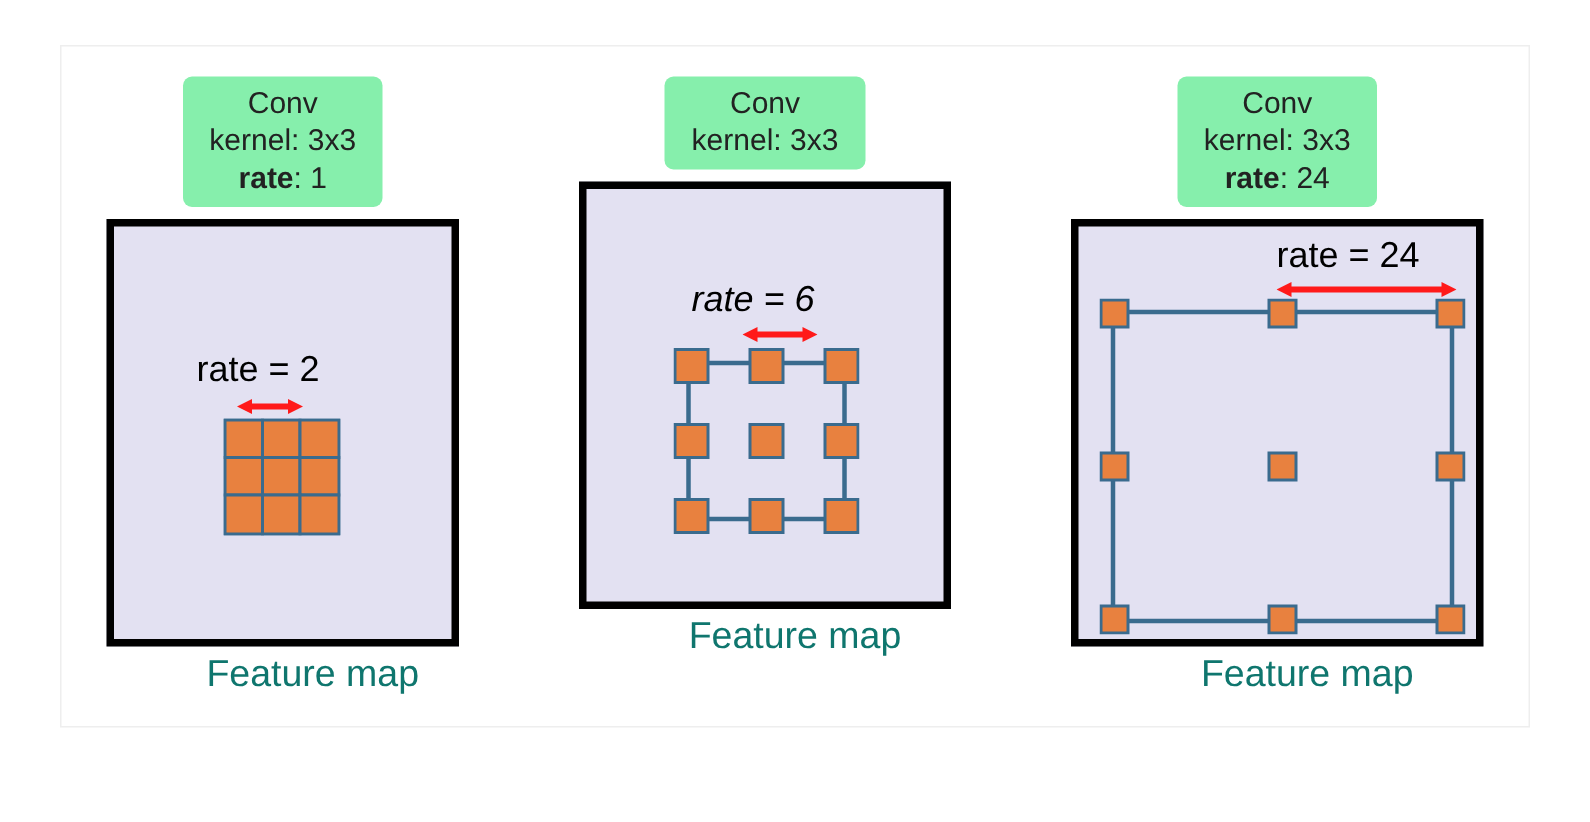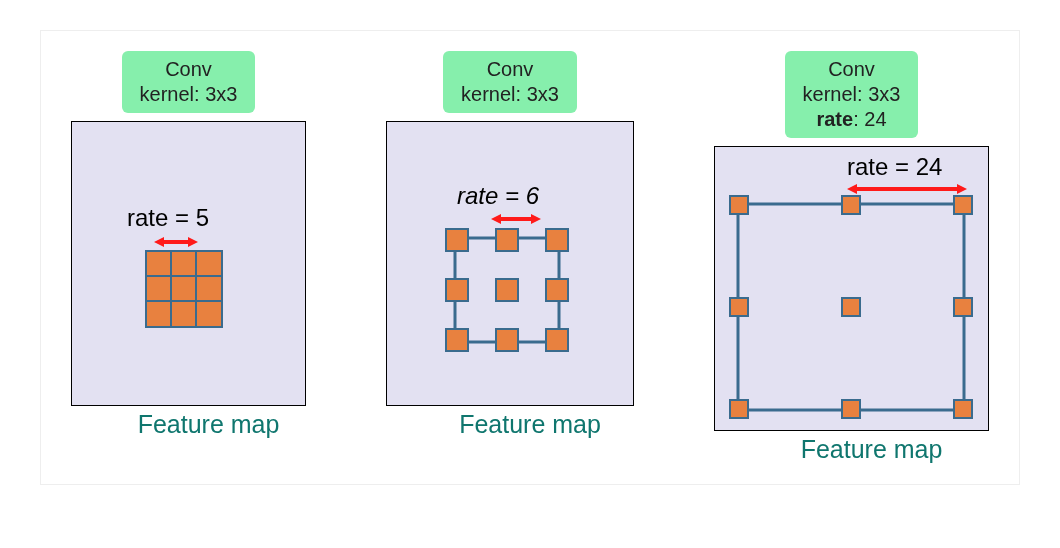--- a/index.html
+++ b/index.html
@@ -27,21 +27,21 @@
       border-radius: 6px;
       padding: 6px 18px;
       text-align: center;
       font-size: 20px;
       color: #222;
       line-height: 1.25;
       margin-bottom: 8px;
     }
     .conv-box .rate-line b { font-weight: bold; }
     .fmap {
-      border: 1px solid #000000;
+      border: 5px solid #000000;
       background: #e3e1f2;
       position: relative;
     }
     .fmap-caption {
       font-size: 25px;
       color: #0f766e;
       margin-top: 4px;
       margin-left: 40px;
     }
     .rate-label {
@@ -64,23 +64,24 @@
   </style>
 </head>
 <body>
 
 <div class="container">
 
   <div class="panel">
     <div class="conv-box">
       <div>Conv</div>
       <div>kernel: 3x3</div>
+      <div class="rate-line"><b>rate</b>: <span>1</span></div>
     </div>
     <div class="fmap fmap1">
-      <div class="rate-label" style="left:55px; top:82px;">rate = 5</div>
+      <div class="rate-label" style="left:55px; top:82px;">rate = 2</div>
 
       <svg class="arrow" style="left:82px; top:112px;" width="44" height="16" viewBox="0 0 44 16">
         <line x1="6" y1="8" x2="38" y2="8" stroke="#ff1a1a" stroke-width="4"></line>
         <polygon points="0,8 10,3 10,13" fill="#ff1a1a"></polygon>
         <polygon points="44,8 34,3 34,13" fill="#ff1a1a"></polygon>
       </svg>
 
       <svg class="kernel" style="left:73px; top:128px;" width="78" height="78" viewBox="0 0 78 78">
         <rect x="1" y="1" width="76" height="76" fill="none" stroke="#3a6b8e" stroke-width="2"></rect>
         <g fill="#e8813f" stroke="#3a6b8e" stroke-width="2">

